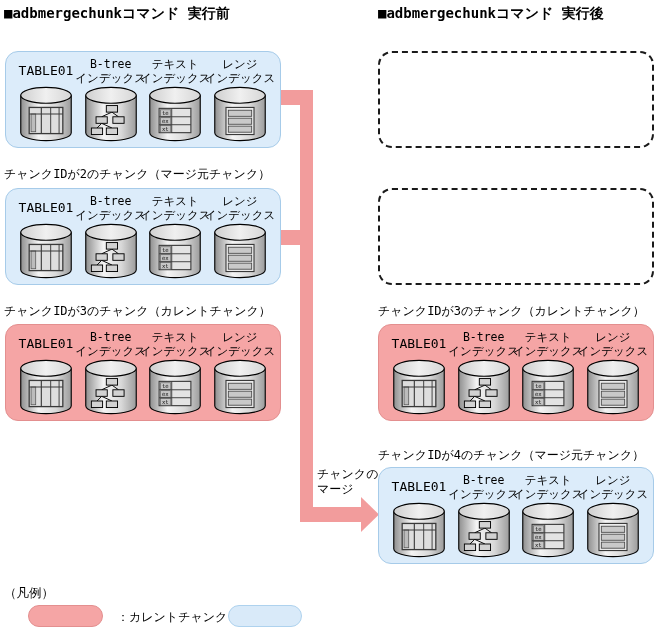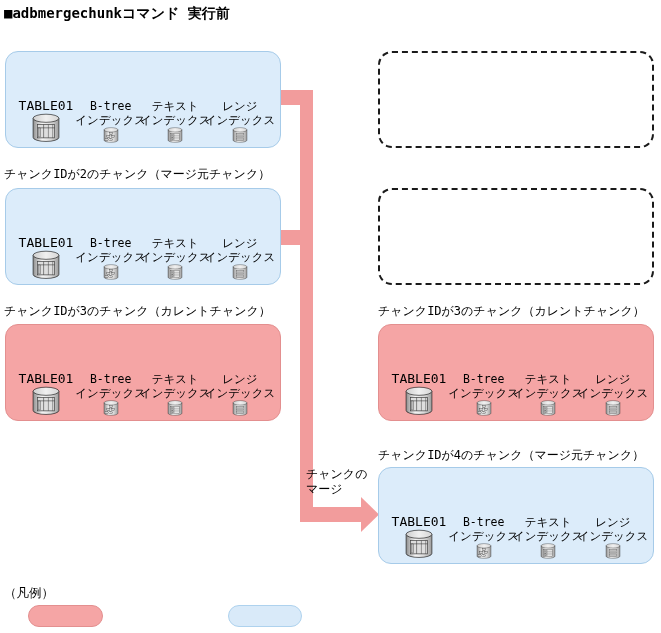--- a/index.html
+++ b/index.html
@@ -19,27 +19,27 @@
   .chunk-box {
     position:absolute; width:276px; height:97px; border-radius:13px;
     display:flex; justify-content:space-between; padding:5px 9px 4px 9px;
   }
   .chunk-box.blue { background:#dcecfa; border:1px solid #a6cbe9; }
   .chunk-box.pink { background:#f5a5a5; border:1px solid #e38f8f; }
   .chunk-box.dashed { background:#ffffff; border:2px dashed #1a1a1a; border-radius:14px; }
   .cyl-group { width:62px; display:flex; flex-direction:column; align-items:center; }
   .cyl-label {
     height:30px; font-size:11.5px; line-height:14px; text-align:center; white-space:nowrap;
-    display:flex; flex-direction:column; justify-content:center;margin-top:42px;
+    display:flex; flex-direction:column; justify-content:center;
   }
   .cyl-label.single { font-size:13px; }
   .cyl-svg { display:block; }
   .arrow-layer { position:absolute; left:0; top:0; pointer-events:none; }
   .arrow-label {
-    position:absolute; left:306px; top:467px; font-size:12px; line-height:15px; white-space:nowrap;
+    position:absolute; left:317px; top:467px; font-size:12px; line-height:15px; white-space:nowrap;
   }
   .legend-title { position:absolute; left:4px; top:585px; font-size:12.5px; }
   .legend-pill { position:absolute; top:605px; height:22px; border-radius:11px; }
   .legend-pill.pink { left:28px; width:75px; background:#f5a5a5; border:1px solid #e38f8f; }
   .legend-pill.blue { left:228px; width:74px; background:#d9eaf9; border:1px solid #aed2ee; }
   .legend-text { position:absolute; top:609px; font-size:12px; white-space:nowrap; }
   .legend-text.t1 { left:117px; }
   .legend-text.t2 { left:320px; }
   .hidden-defs { position:absolute; width:0; height:0; overflow:hidden; }
 </style>
@@ -68,20 +68,21 @@
     <g fill="#f29c9c">
       <rect x="281" y="90" width="20" height="15"></rect>
       <rect x="300" y="90" width="13" height="432"></rect>
       <rect x="281" y="230" width="20" height="15"></rect>
       <rect x="300" y="507" width="63" height="15"></rect>
       <polygon points="361,497 361,532 379,514.5"></polygon>
     </g>
   </svg>
 
   <div class="title" style="left:4px; top:5px;">■adbmergechunkコマンド 実行前</div>
+  <div class="title" style="left:378px; top:5px;">■adbmergechunkコマンド 実行後</div>
 
   <div class="chunk-box blue" style="left:5px; top:51px;">
   <div class="cyl-group">
     <div class="cyl-label single">
           <span>TABLE01</span>
         </div>
     <svg class="cyl-svg" width="60" height="62" viewBox="0 0 60 62">
       <path d="M3,11 v40 a27,8.5 0 0 0 54,0 v-40 z" fill="url(#cylGrad)" stroke="#000" stroke-width="1.2"></path>
       <ellipse cx="30" cy="11" rx="27" ry="8.5" fill="url(#cylTopGrad)" stroke="#000" stroke-width="1.2"></ellipse>
       <rect x="12" y="24" width="36" height="28" fill="#dedede" stroke="#3a3a3a" stroke-width="1.4"></rect>
@@ -439,15 +440,16 @@
   </div>
 </div>
 
   <div class="arrow-label">
     <div>チャンクの</div>
     <div>マージ</div>
   </div>
 
   <div class="legend-title">（凡例）</div>
   <div class="legend-pill pink"></div>
+  <div class="legend-text t1">：カレントチャンク</div>
   <div class="legend-pill blue"></div>
 
 </div>
 
 </body></html>

